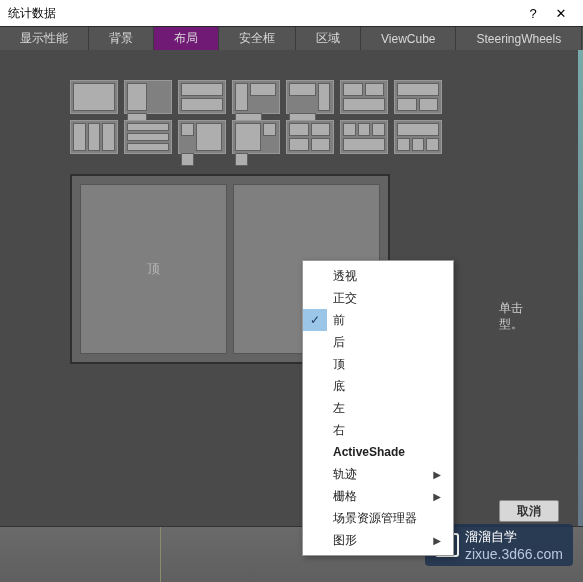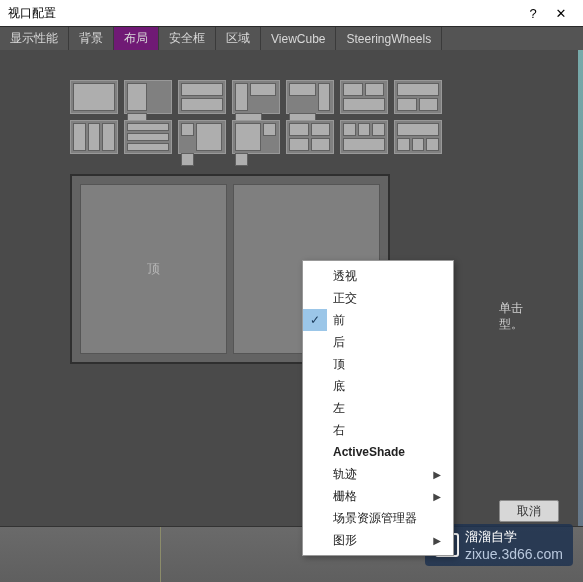--- a/index.html
+++ b/index.html
@@ -3,56 +3,56 @@
 <meta charset="utf-8">
 <style>
 * { margin: 0; padding: 0; box-sizing: border-box; font-family: "Microsoft YaHei", Arial, sans-serif; }
 body { background: #4a4a4a; width: 583px; height: 582px; overflow: hidden; position: relative; }
 
 .titlebar { background: #fff; height: 26px; display: flex; align-items: center; padding: 0 8px; color: #000; font-size: 12px; }
 .titlebar .spacer { flex: 1; }
 .titlebar .tbtn { width: 28px; text-align: center; cursor: pointer; font-size: 13px; }
 
 .tabbar { background: #545454; height: 24px; display: flex; align-items: stretch; border-top: 1px solid #2a2a2a; }
-.tab { padding: 0 10px; font-size: 12px; color: #d8d8d8; display: flex; align-items: center; cursor: pointer; border-right: 1px solid #3a3a3a; }
+.tab { padding: 0 20px; font-size: 12px; color: #d8d8d8; display: flex; align-items: center; cursor: pointer; border-right: 1px solid #3a3a3a; }
 .tab.active { background: #701a75; }
 
 .content { position: relative; padding: 30px 10px 10px 70px; }
 
 .layout-grid { display: flex; flex-wrap: wrap; gap: 6px; width: 400px; }
 .layout-cell { width: 48px; height: 34px; background: #808080; border: 1px solid #999; display: flex; flex-wrap: wrap; gap: 2px; padding: 2px; cursor: pointer; }
 .layout-cell .p { background: #aeaeae; border: 1px solid #606060; }
 
 .preview-box { margin-top: 20px; width: 320px; height: 190px; border: 2px solid #2f2f2f; background: #636363; display: flex; gap: 6px; padding: 8px; }
 .preview-pane { flex: 1; background: #7f7f7f; border: 1px solid #555; display: flex; align-items: center; justify-content: center; color: #b7b7b7; font-size: 13px; }
 
 .hint { position: absolute; right: 60px; top: 300px; color: #cfcfcf; font-size: 12px; line-height: 16px; text-align: left; }
 
 .ctx-menu { position: absolute; left: 302px; top: 260px; width: 152px; background: #fff; border: 1px solid #999; box-shadow: 2px 2px 6px rgba(0,0,0,.3); z-index: 50; padding: 4px 0; }
 .ctx-item { height: 22px; display: flex; align-items: center; padding: 0 12px 0 30px; font-size: 12px; color: #222; cursor: pointer; position: relative; }
 .ctx-check { position: absolute; left: 0; top: 0; width: 24px; height: 22px; background: #9bc6e8; display: flex; align-items: center; justify-content: center; color: #1a3a5a; font-size: 12px; }
 .ctx-arrow { margin-left: auto; color: #444; font-size: 10px; }
 .ctx-item.bold { font-weight: bold; }
 
-.footer-btn { position: absolute; right: 24px; bottom: 60px; width: 60px; height: 22px; background: #d7d7d7; border: 1px solid #8a8a8a; font-size: 12px; display: flex; align-items: center; justify-content: center; color: #333; cursor: pointer; border-radius: 2px; }
+.footer-btn { position: absolute; right: 24px; bottom: 60px; width: 60px; height: 22px; background: #d7d7d7; border: 1px solid #8a8a8a; font-size: 12px; display: flex; align-items: center; justify-content: center; color: #333; cursor: pointer; border-radius: 2px; font-weight: bold; }
 
 .watermark { position: absolute; right: 10px; bottom: 16px; display: flex; align-items: center; gap: 6px; color: #fff; background: rgba(30,50,80,.85); padding: 4px 10px; border-radius: 4px; font-size: 13px; }
 .watermark .url { font-size: 14px; color: #b9c8dd; }
 .play-ico { width: 24px; height: 24px; border: 2px solid #fff; border-radius: 3px; display: flex; align-items: center; justify-content: center; }
 .play-ico::before { content: ""; border-left: 8px solid #fff; border-top: 5px solid transparent; border-bottom: 5px solid transparent; margin-left: 2px; }
 
 .viewport-strip { position: absolute; left: 0; right: 0; bottom: 0; height: 56px; background: linear-gradient(#6a6a6a,#5f5f5f); border-top: 1px solid #333; }
 .vt-line { position: absolute; left: 160px; top: 0; bottom: 0; width: 1px; background: #8c8c6a; }
 .edge { position: absolute; right: 0; top: 50px; bottom: 56px; width: 5px; background: linear-gradient(#7aa, #678); }
 </style>
 </head>
 <body>
 
 <div class="titlebar">
-  <span>视口配置</span>
+  <span>统计数据</span>
   <span class="spacer"></span>
   <span class="tbtn">?</span>
   <span class="tbtn">✕</span>
 </div>
 
 <div class="tabbar">
   <div class="tab">显示性能</div>
   <div class="tab">背景</div>
   <div class="tab active">布局</div>
   <div class="tab">安全框</div>

